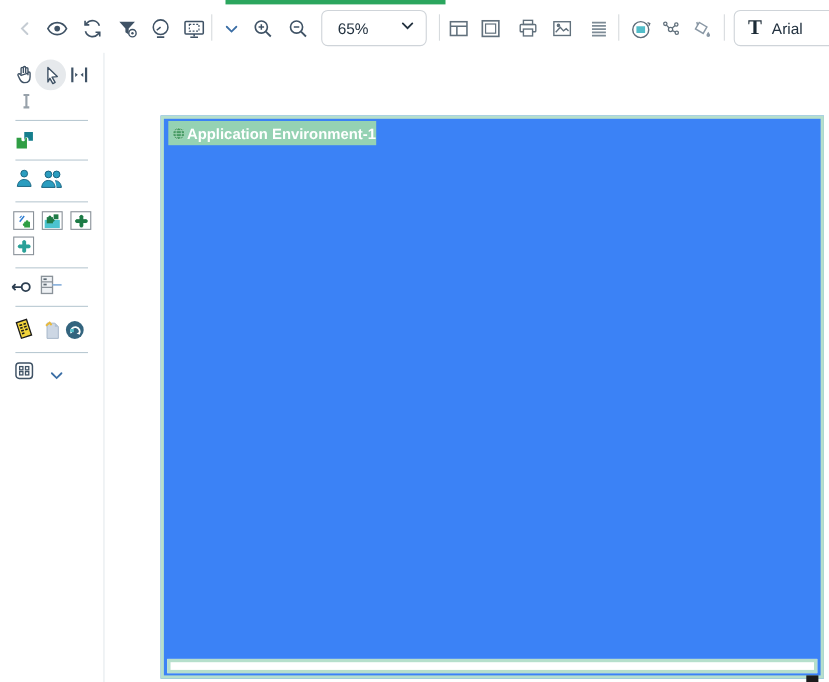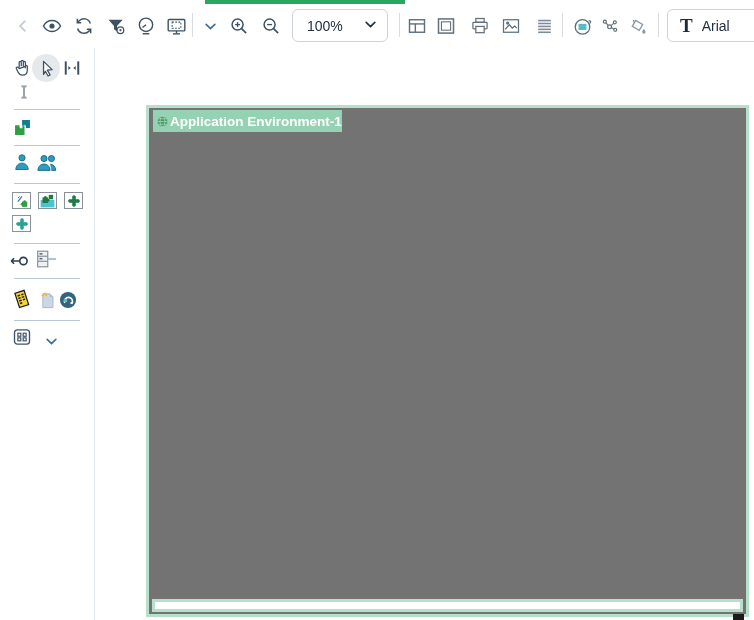--- a/index.html
+++ b/index.html
@@ -16,21 +16,21 @@
   .fontT{font-family:"Liberation Serif",serif;font-weight:bold;font-size:19px;color:#1c2b36;line-height:1;}
 
   
   .sicon{position:absolute;width:22px;height:22px;display:flex;align-items:center;justify-content:center;cursor:pointer;}
   .sdiv{position:absolute;left:14px;width:66px;height:1px;background:#b9c9d2;}
   .sel-bg{position:absolute;left:32px;top:54px;width:28px;height:28px;border-radius:50%;background:#e6e9ec;}
   .sq{position:absolute;width:19px;height:17px;border:1.5px solid #8a9299;background:#fff;box-sizing:border-box;display:flex;align-items:center;justify-content:center;cursor:pointer;}
   .sidebar-edge{position:absolute;left:94px;top:48px;width:1px;height:572px;background:#e4e9ed;}
 
   
-  .env-shape{position:absolute;left:146px;top:105px;width:603px;height:512px;border:3px solid #b6dfcc;box-sizing:border-box;background:#737373;}
+  .env-shape{position:absolute;left:146px;top:105px;width:603px;height:512px;border:3px solid #b6dfcc;box-sizing:border-box;background:#3b82f6;}
   .env-tab{position:absolute;left:4px;top:2px;width:189px;height:22px;background:#95d2b3;display:flex;align-items:center;padding-left:3px;box-sizing:border-box;cursor:pointer;}
   .env-tab .t{color:#fff;font-weight:bold;font-size:13.5px;margin-left:1px;white-space:nowrap;}
   .env-bottom-bar{position:absolute;left:3px;right:3px;bottom:2px;height:13px;border:3px solid #b6dfcc;background:#fff;box-sizing:border-box;}
   .resize-handle{position:absolute;left:733px;top:614px;width:11px;height:6px;background:#1b1b1b;cursor:pointer;}
 </style>
 </head>
 <body>
 
 <div id="app">
 
@@ -93,21 +93,21 @@
   </div>
   <div class="ticon" style="left:260px">
     <svg viewBox="0 0 24 24" width="20" height="20" stroke="#3f5265" fill="none">
         <circle cx="10.3" cy="10.3" r="6.6" stroke-width="1.8"></circle>
         <line x1="15.2" y1="15.2" x2="20.6" y2="20.6" stroke-width="2"></line>
         <line x1="7.3" y1="10.3" x2="13.3" y2="10.3" stroke-width="1.6"></line>
       </svg>
   </div>
 
   <div class="combo" style="left:292px;width:96px;">
-    <span class="val" style="margin-left:14px">100%</span>
+    <span class="val" style="margin-left:14px">65%</span>
     <span style="margin-left:auto;margin-right:10px">
       <svg viewBox="0 0 24 24" width="13" height="13">
           <polyline points="4,8 12,16 20,8" fill="none" stroke="#22313f" stroke-width="3" stroke-linecap="round"></polyline>
         </svg>
     </span>
   </div>
 
   <div class="tsep" style="left:399px"></div>
   <div class="ticon" style="left:406px">
     <svg viewBox="0 0 24 24" width="20" height="20" fill="none" stroke="#61707c" stroke-width="1.7">

